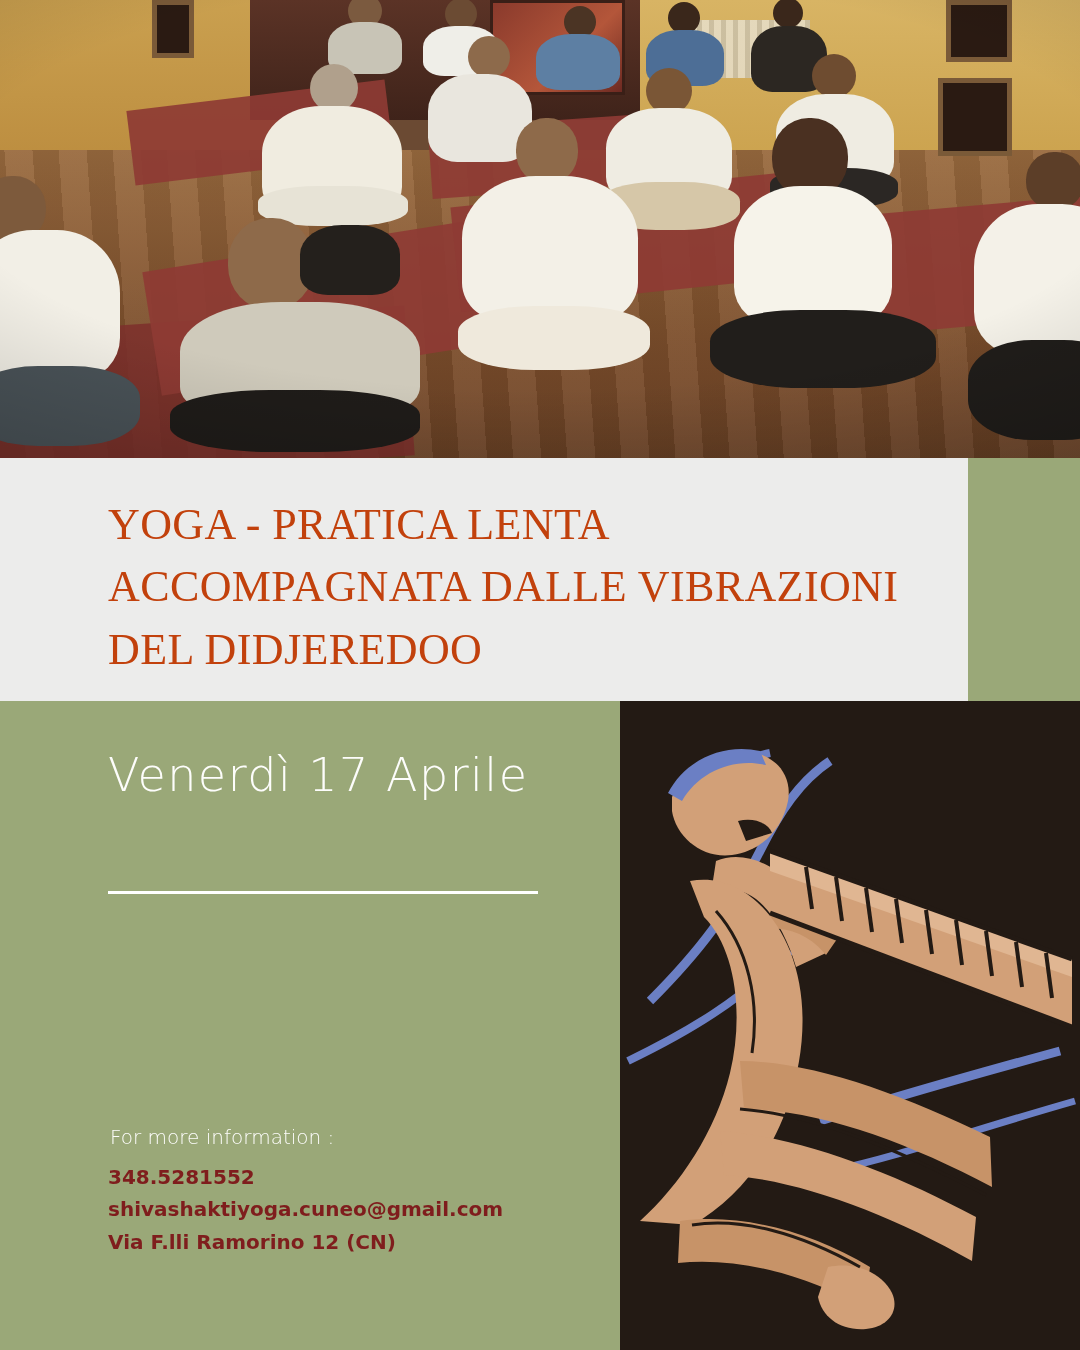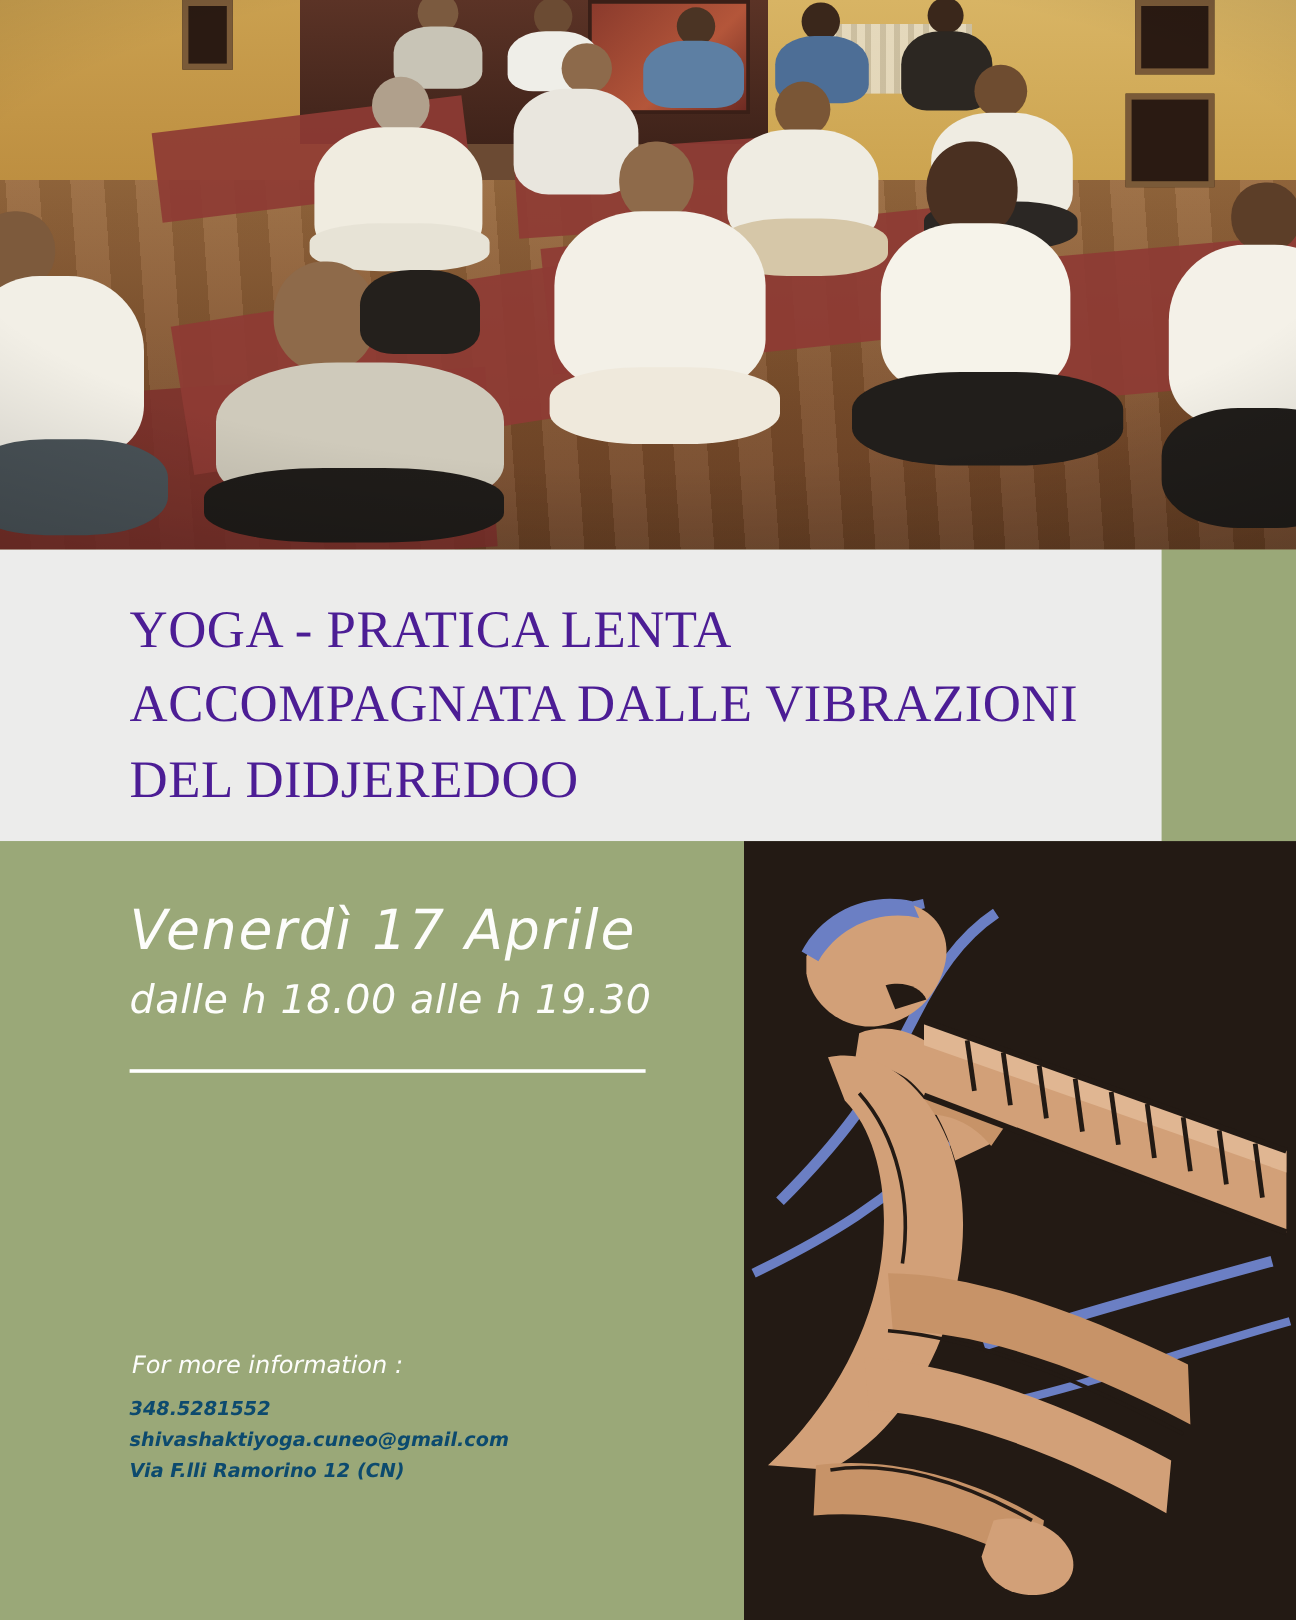--- a/index.html
+++ b/index.html
@@ -100,32 +100,31 @@
   }
   .title-band h1 {
     position: absolute;
     left: 108px; top: 36px;
     width: 830px;
     font-family: "Liberation Serif", serif;
     font-weight: 400;
     font-size: 44px;
     line-height: 1.42;
     letter-spacing: 0.4px;
-    color: #4c1d95;
+    color: #c2410c;
     text-transform: uppercase;
   }
 
   
   .info {
     position: absolute;
     left: 0; top: 701px;
     width: 620px; height: 639px;
     background: #9aa878;
     color: #ffffff;
-    font-style: italic;
   }
   .info .date {
     position: absolute; left: 108px; top: 47px;
     font-family: "DejaVu Sans", sans-serif;
     font-weight: 300;
     font-size: 46px;
     letter-spacing: 1.5px;
     color: #fdfdfb;
     white-space: nowrap;
   }
@@ -157,23 +156,23 @@
     font-family: "DejaVu Sans", sans-serif;
     font-weight: 300;
     font-size: 20px;
     color: #fdfdfb;
   }
   .info .contacts {
     position: absolute; left: 108px; top: 460px;
     width: 500px;
     font-family: "DejaVu Sans", sans-serif;
     font-weight: 700;
-    font-size: 16px;
+    font-size: 20px;
     line-height: 1.62;
-    color: #0c4a6e;
+    color: #7f1d1d;
   }
   .info .contacts div { white-space: nowrap; }
 
   
   .art {
     position: absolute;
     left: 620px; top: 701px;
     width: 460px; height: 649px;
     background: #231a14;
     overflow: hidden;
@@ -286,21 +285,20 @@
   </div>
 
   <div class="side-strip"></div>
 
   <div class="title-band">
     <h1>YOGA - PRATICA LENTA ACCOMPAGNATA DALLE VIBRAZIONI DEL DIDJEREDOO</h1>
   </div>
 
   <div class="info">
     <div class="date">Venerdì 17 Aprile</div>
-    <div class="time">dalle h 18.00 alle h 19.30</div>
     <div class="rule"></div>
     <div class="contact-title">For more information :</div>
     <div class="contacts">
       <div>348.5281552</div>
       <div>shivashaktiyoga.cuneo@gmail.com</div>
       <div>Via F.lli Ramorino 12 (CN)</div>
     </div>
   </div>
 
   <div class="art">

